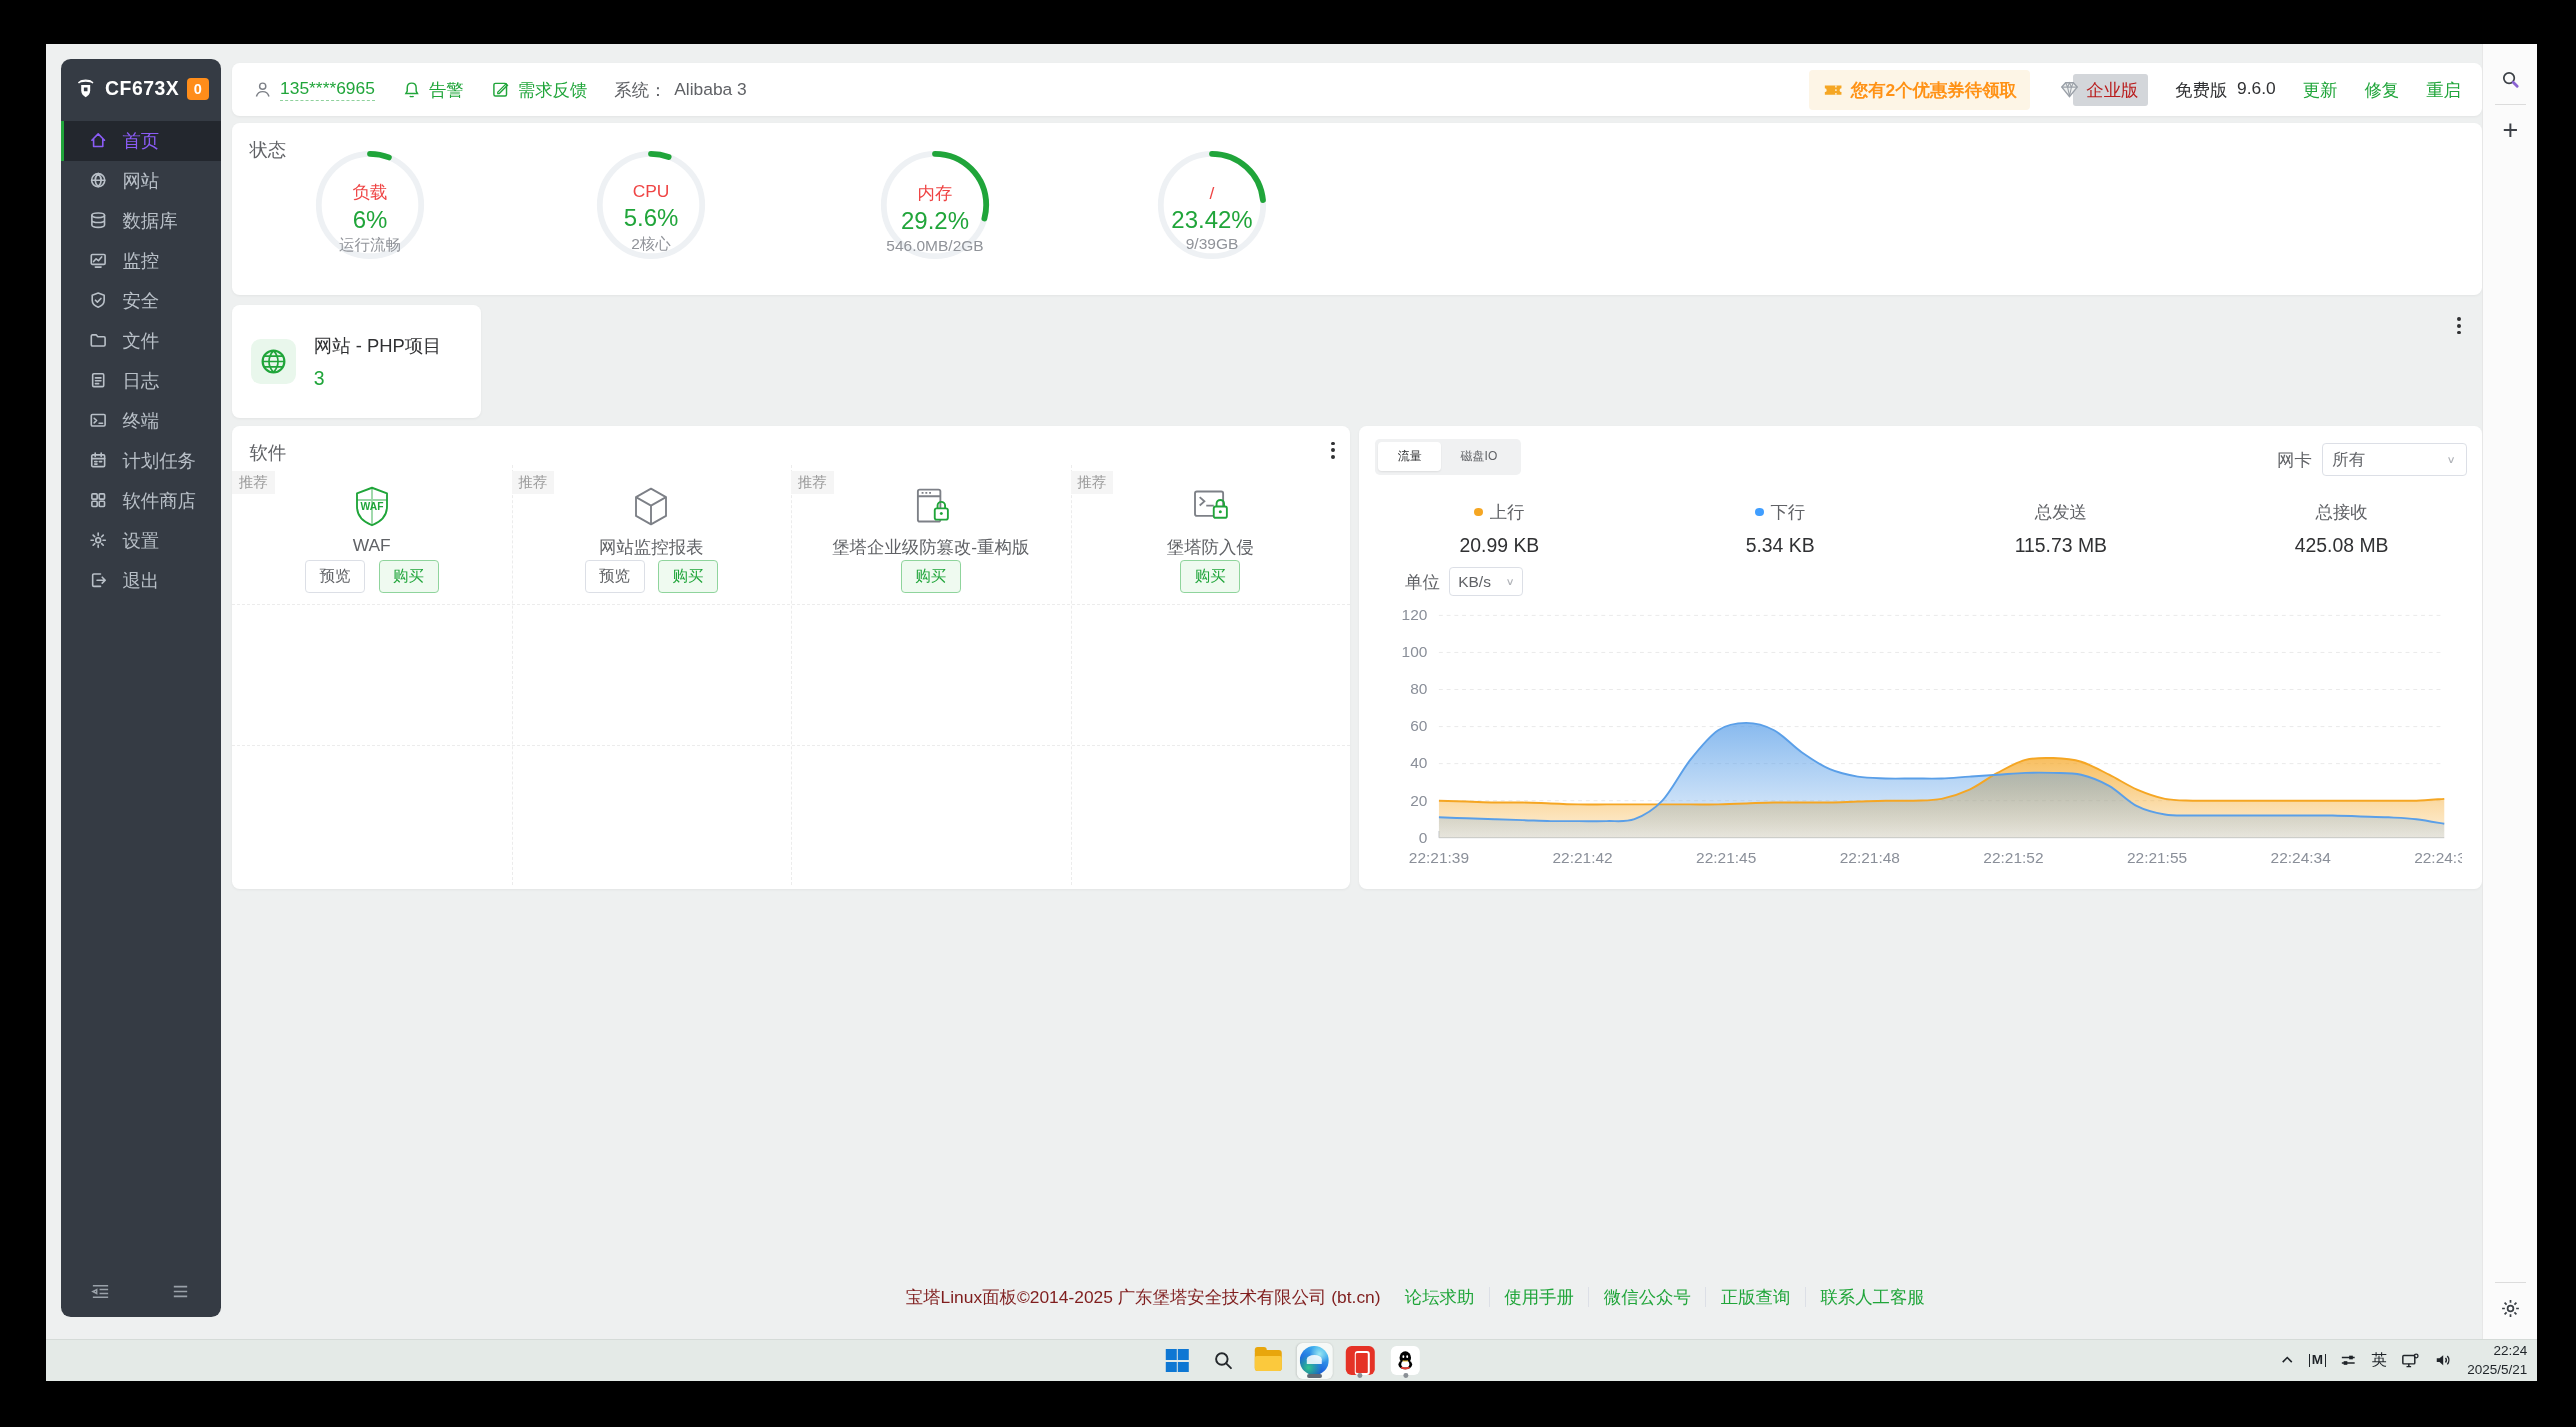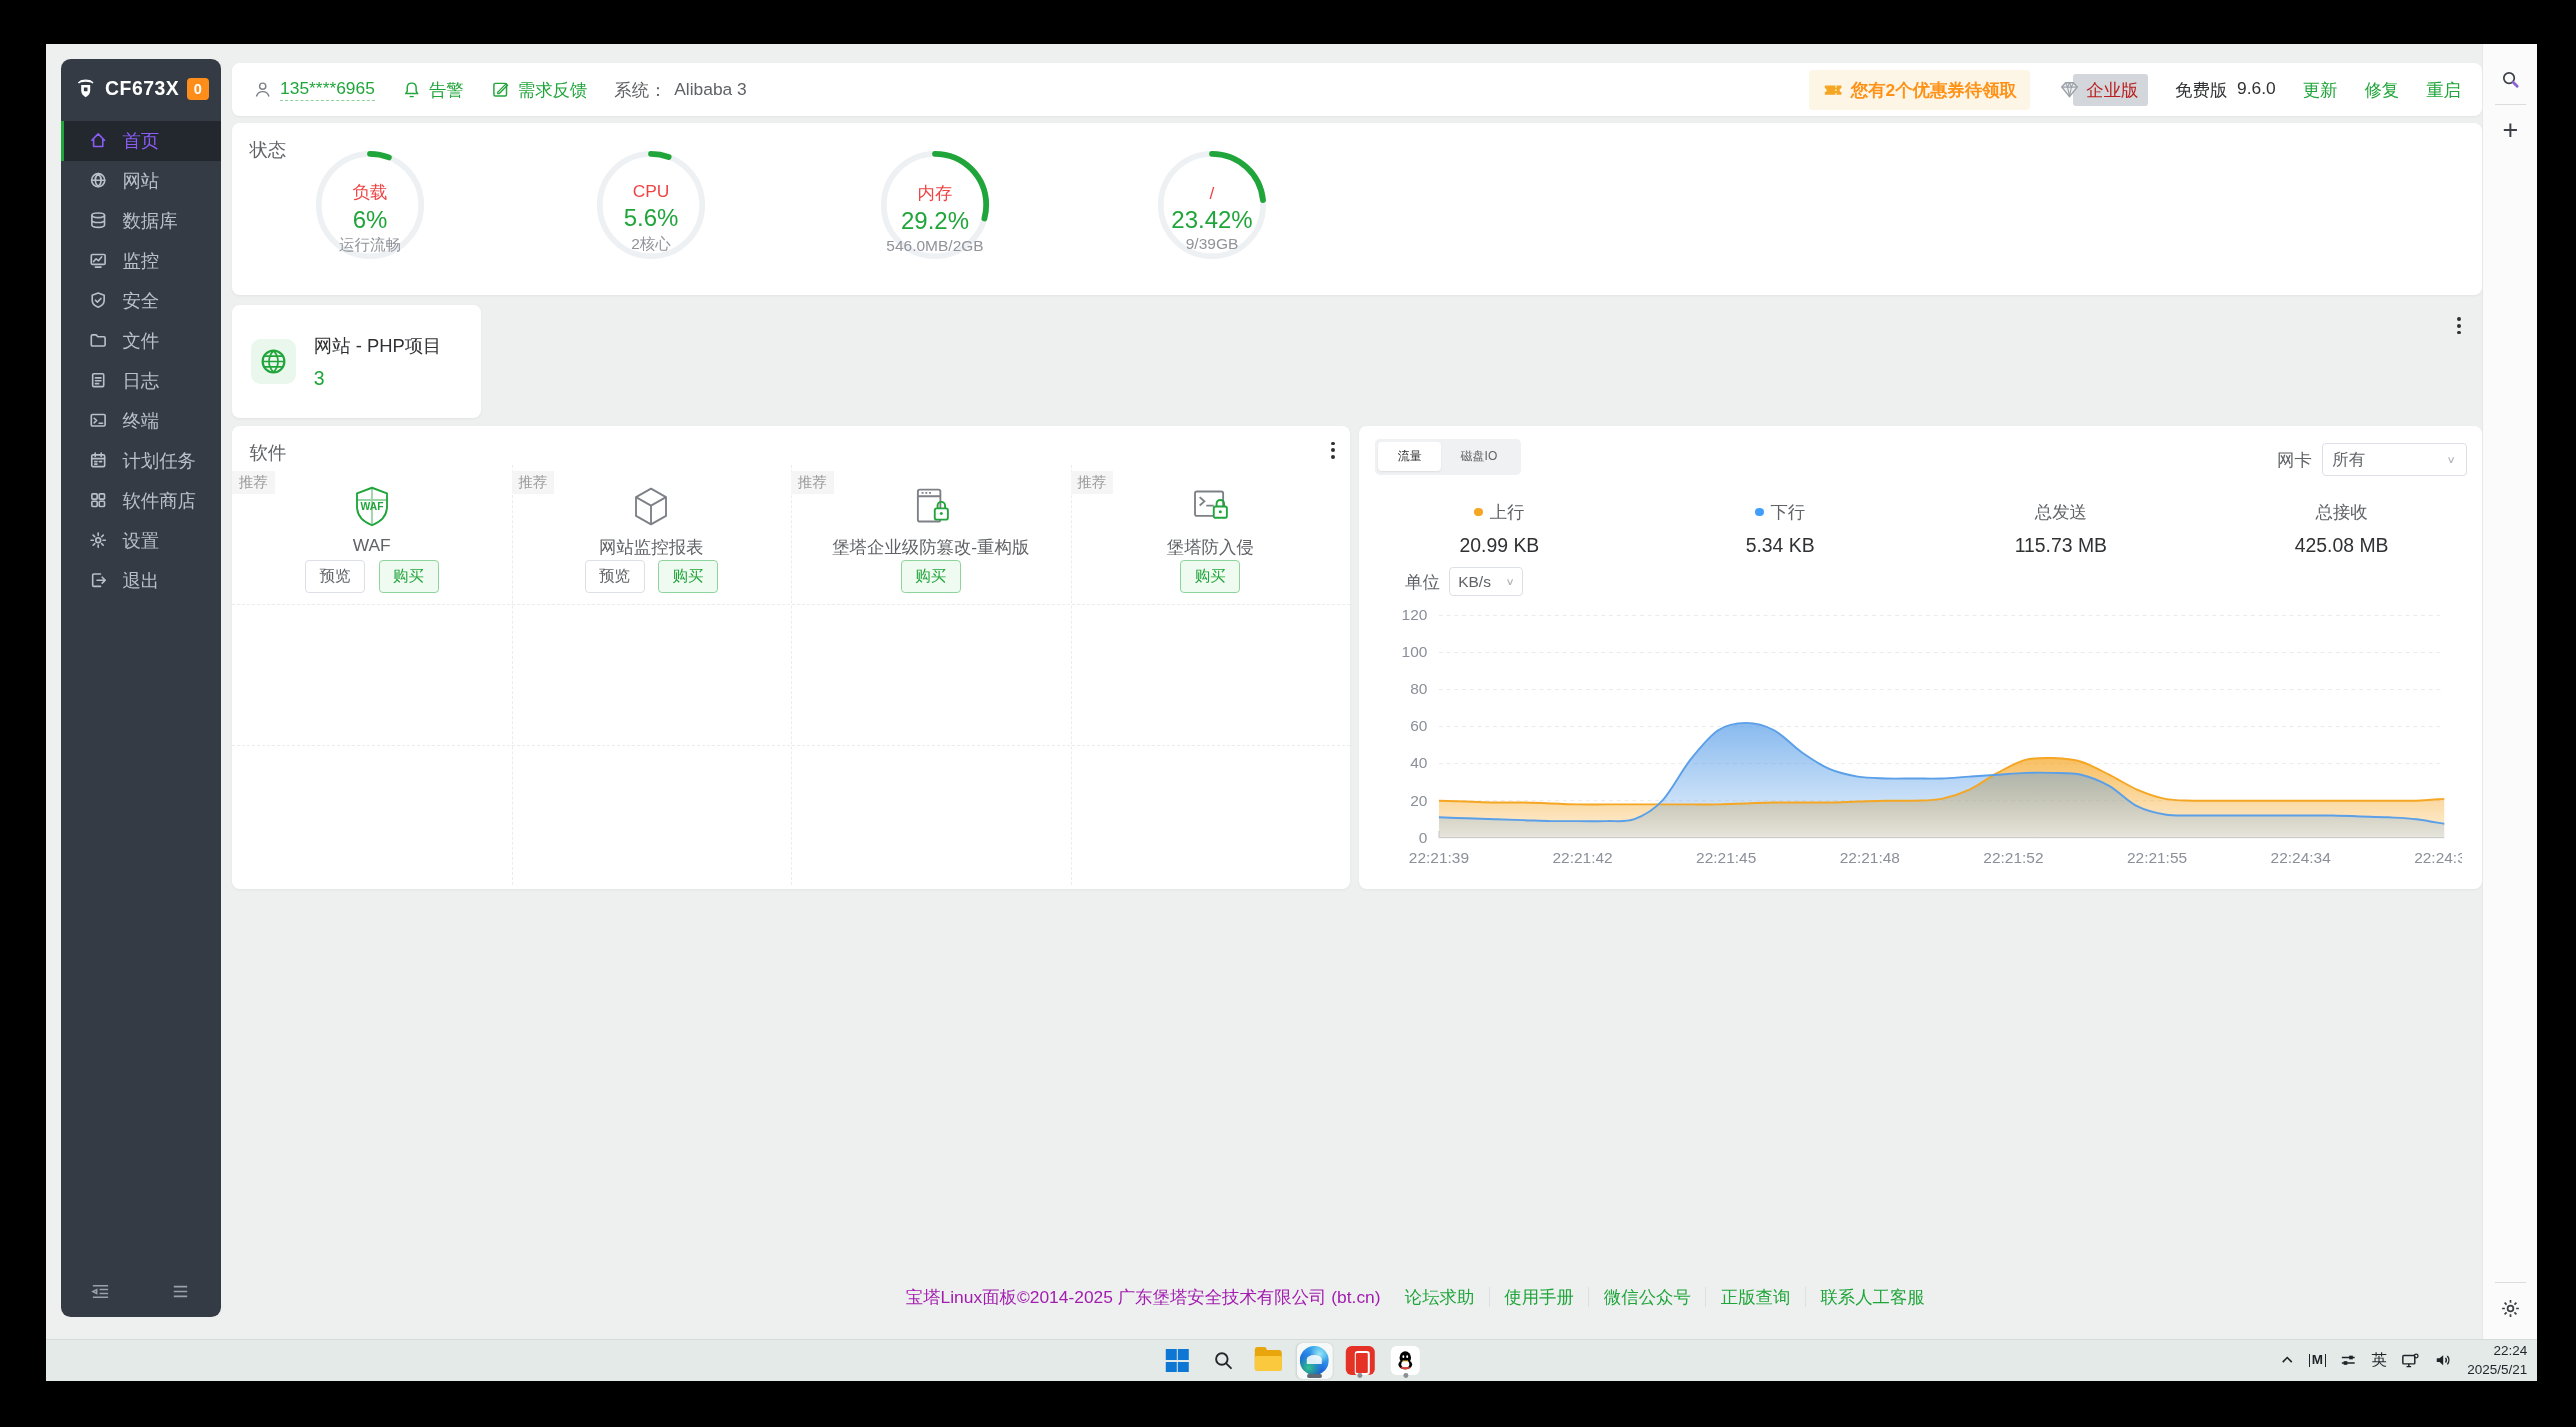--- a/index.html
+++ b/index.html
@@ -86,21 +86,21 @@
   .stats { position:absolute; left:0; right:0; top:74px; display:flex; }
   .stat { flex:1; text-align:center; }
   .stat-label { font-size:17.4px; color:#606266; display:inline-flex; align-items:center; gap:6.8px; }
   .dot { width:8.7px; height:8.7px; border-radius:50%; display:inline-block; }
   .stat-value { font-size:19.4px; color:#303133; margin-top:9.7px; }
   .unit-row { position:absolute; left:46px; top:141px; display:flex; align-items:center; gap:9.7px; }
   .unit-row .select { width:74px; height:29px; padding:0 7.7px; font-size:15.5px; }
   .chart-box { position:absolute; left:9.7px; top:172px; }
 
   .footer { position:absolute; left:186px; right:55px; top:1241px; display:flex; justify-content:center; align-items:center; font-size:17.4px; }
-  .copyright { color:#a21caf; margin-right:9.7px; }
+  .copyright { color:#7f1d1d; margin-right:9.7px; }
   .f-link { color:#20a53a; padding:0 14.5px; cursor:pointer; }
   .f-link + .f-link { border-left:1px solid #dcdfe6; }
 
   
   .taskbar { position:absolute; left:0; right:0; bottom:0; height:42px; background:#e4eae7; border-top:1px solid #d5dbd8; }
   .tb-center { position:absolute; left:50%; top:2.9px; transform:translateX(-50%); display:flex; gap:9.7px; }
   .task-icon { position:relative; width:36px; height:36px; border-radius:5.8px; display:flex; align-items:center; justify-content:center; cursor:pointer; }
   .task-icon.open::after { content:""; position:absolute; bottom:1px; left:50%; transform:translateX(-50%); width:4.8px; height:4.8px; border-radius:50%; background:#8a9096; }
   .task-icon.focused { background:#f6f9f7; box-shadow:0 0 1.9px rgba(0,0,0,.15); }
   .task-icon.focused::after { content:""; position:absolute; bottom:1px; left:50%; transform:translateX(-50%); width:15.5px; height:3.9px; border-radius:1.9px; background:#5f6a75; }

